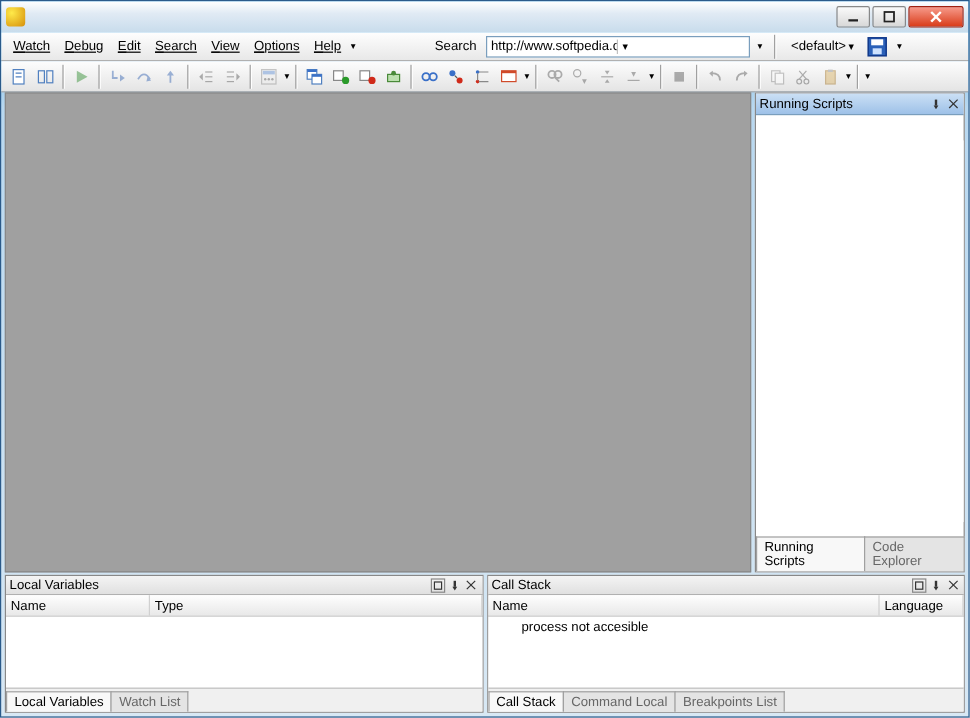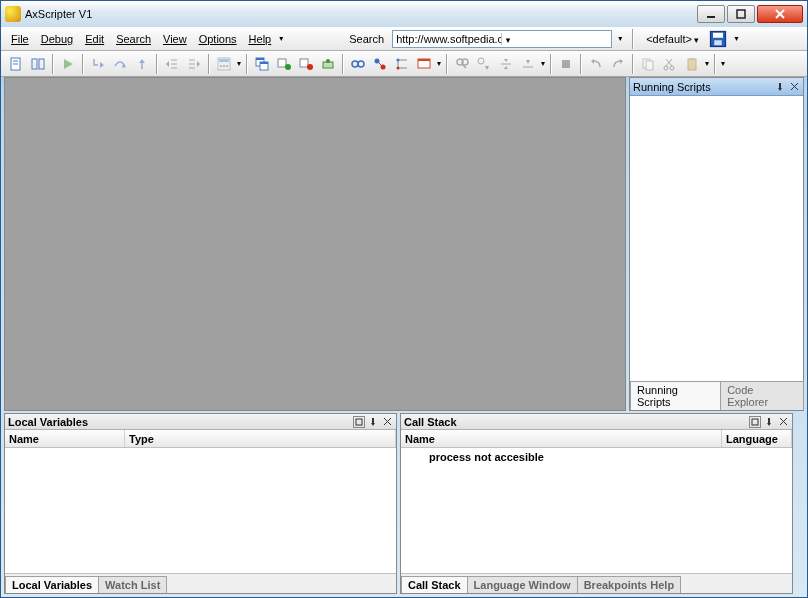--- a/index.html
+++ b/index.html
@@ -52,21 +52,21 @@
 .panel-title {
   height:18px; background:linear-gradient(180deg,#cbe0f5,#9ec1e8); border-bottom:1px solid #7a9ebd;
   display:flex; align-items:center; padding:0 3px; font-size:11px;
 }
 .panel-title .spacer{flex:1}
 .pin, .x { width:12px; height:12px; display:flex; align-items:center; justify-content:center; margin-left:2px;}
 .panel-body { flex:1; background:#fff; }
 .tab-row { height:20px; display:flex; align-items:flex-end; background:#f0f0f0; border-top:1px solid #c0c0c0;}
 .tab { padding:2px 6px; border:1px solid #a0a0a0; border-bottom:none; background:#f8f8f8; margin-right:-1px; font-size:11px;}
 .tab.inactive { background:#e4e4e4; color:#666;}
-.bottom-area { height:186px; display:flex; gap:3px; padding:2px 14px 3px 3px;font-weight:bold;}
+.bottom-area { height:120px; display:flex; gap:3px; padding:2px 3px 3px 3px;}
 .panel { flex:1; display:flex; flex-direction:column; border:1px solid #888; background:#fff; }
 .panel-head {
   height:16px; background:linear-gradient(180deg,#f4f4f4,#e0e0e0); border-bottom:1px solid #b0b0b0;
   display:flex; align-items:center; padding:0 3px;
 }
 .panel-head .spacer{flex:1}
 .maxbtn{width:12px;height:12px;border:1px solid #888;margin-left:3px;display:flex;align-items:center;justify-content:center;}
 .col-head { height:18px; display:flex; align-items:flex-end; background:linear-gradient(180deg,#fefefe,#e8e8e8); border-bottom:1px solid #c0c0c0;}
 .col-head .col { padding:0 4px; border-right:1px solid #d0d0d0; height:100%; display:flex; align-items:center; gap:2px;}
 .col-head .col .colicon{width:14px;height:14px;}
@@ -74,21 +74,20 @@
 .list-row { padding:1px 0 1px 24px;}
 .caret::after { content:"▾"; font-size:9px; }
 .mini-caret { font-size:8px; padding:0 2px; }
 .u { text-decoration: underline; }
 </style>
 </head>
 <body>
 
 <div class="titlebar">
   <div class="app-icon"></div>
-  <div class="title">AxScripter V1</div>
   <div class="winbtns">
     <div class="winbtn">
         <svg viewBox="0 0 10 10">
           <line x1="1" y1="8" x2="9" y2="8" stroke="#222" stroke-width="2"></line>
         </svg>
       </div>
     <div class="winbtn">
         <svg viewBox="0 0 10 10">
           <rect x="1" y="1" width="8" height="8" fill="none" stroke="#222" stroke-width="1.5"></rect>
         </svg>
@@ -96,21 +95,21 @@
     <div class="winbtn close">
         <svg viewBox="0 0 10 10">
           <line x1="1" y1="1" x2="9" y2="9" stroke="#fff" stroke-width="2"></line>
           <line x1="9" y1="1" x2="1" y2="9" stroke="#fff" stroke-width="2"></line>
         </svg>
       </div>
   </div>
 </div>
 
 <div class="menubar">
-  <span class="menu-item"><span class="u">File</span></span>
+  <span class="menu-item"><span class="u">Watch</span></span>
   <span class="menu-item"><span class="u">Debug</span></span>
   <span class="menu-item"><span class="u">Edit</span></span>
   <span class="menu-item"><span class="u">Search</span></span>
   <span class="menu-item"><span class="u">View</span></span>
   <span class="menu-item"><span class="u">Options</span></span>
   <span class="menu-item"><span class="u">Help</span></span>
   <span class="mini-caret">▾</span>
 
   <div class="addr-area" style="margin-left:60px;">
     <span class="addr-label">Search</span>
@@ -429,17 +428,17 @@
         </div>
       <div class="col" style="width:70px">
           <span>Language</span>
         </div>
     </div>
     <div class="list-body">
       <div class="list-row">process not accesible</div>
     </div>
     <div class="tab-row">
       <div class="tab">Call Stack</div>
-      <div class="tab inactive">Language Window</div>
-      <div class="tab inactive">Breakpoints Help</div>
+      <div class="tab inactive">Command Local</div>
+      <div class="tab inactive">Breakpoints List</div>
     </div>
   </div>
 </div>
 
 </body></html>

